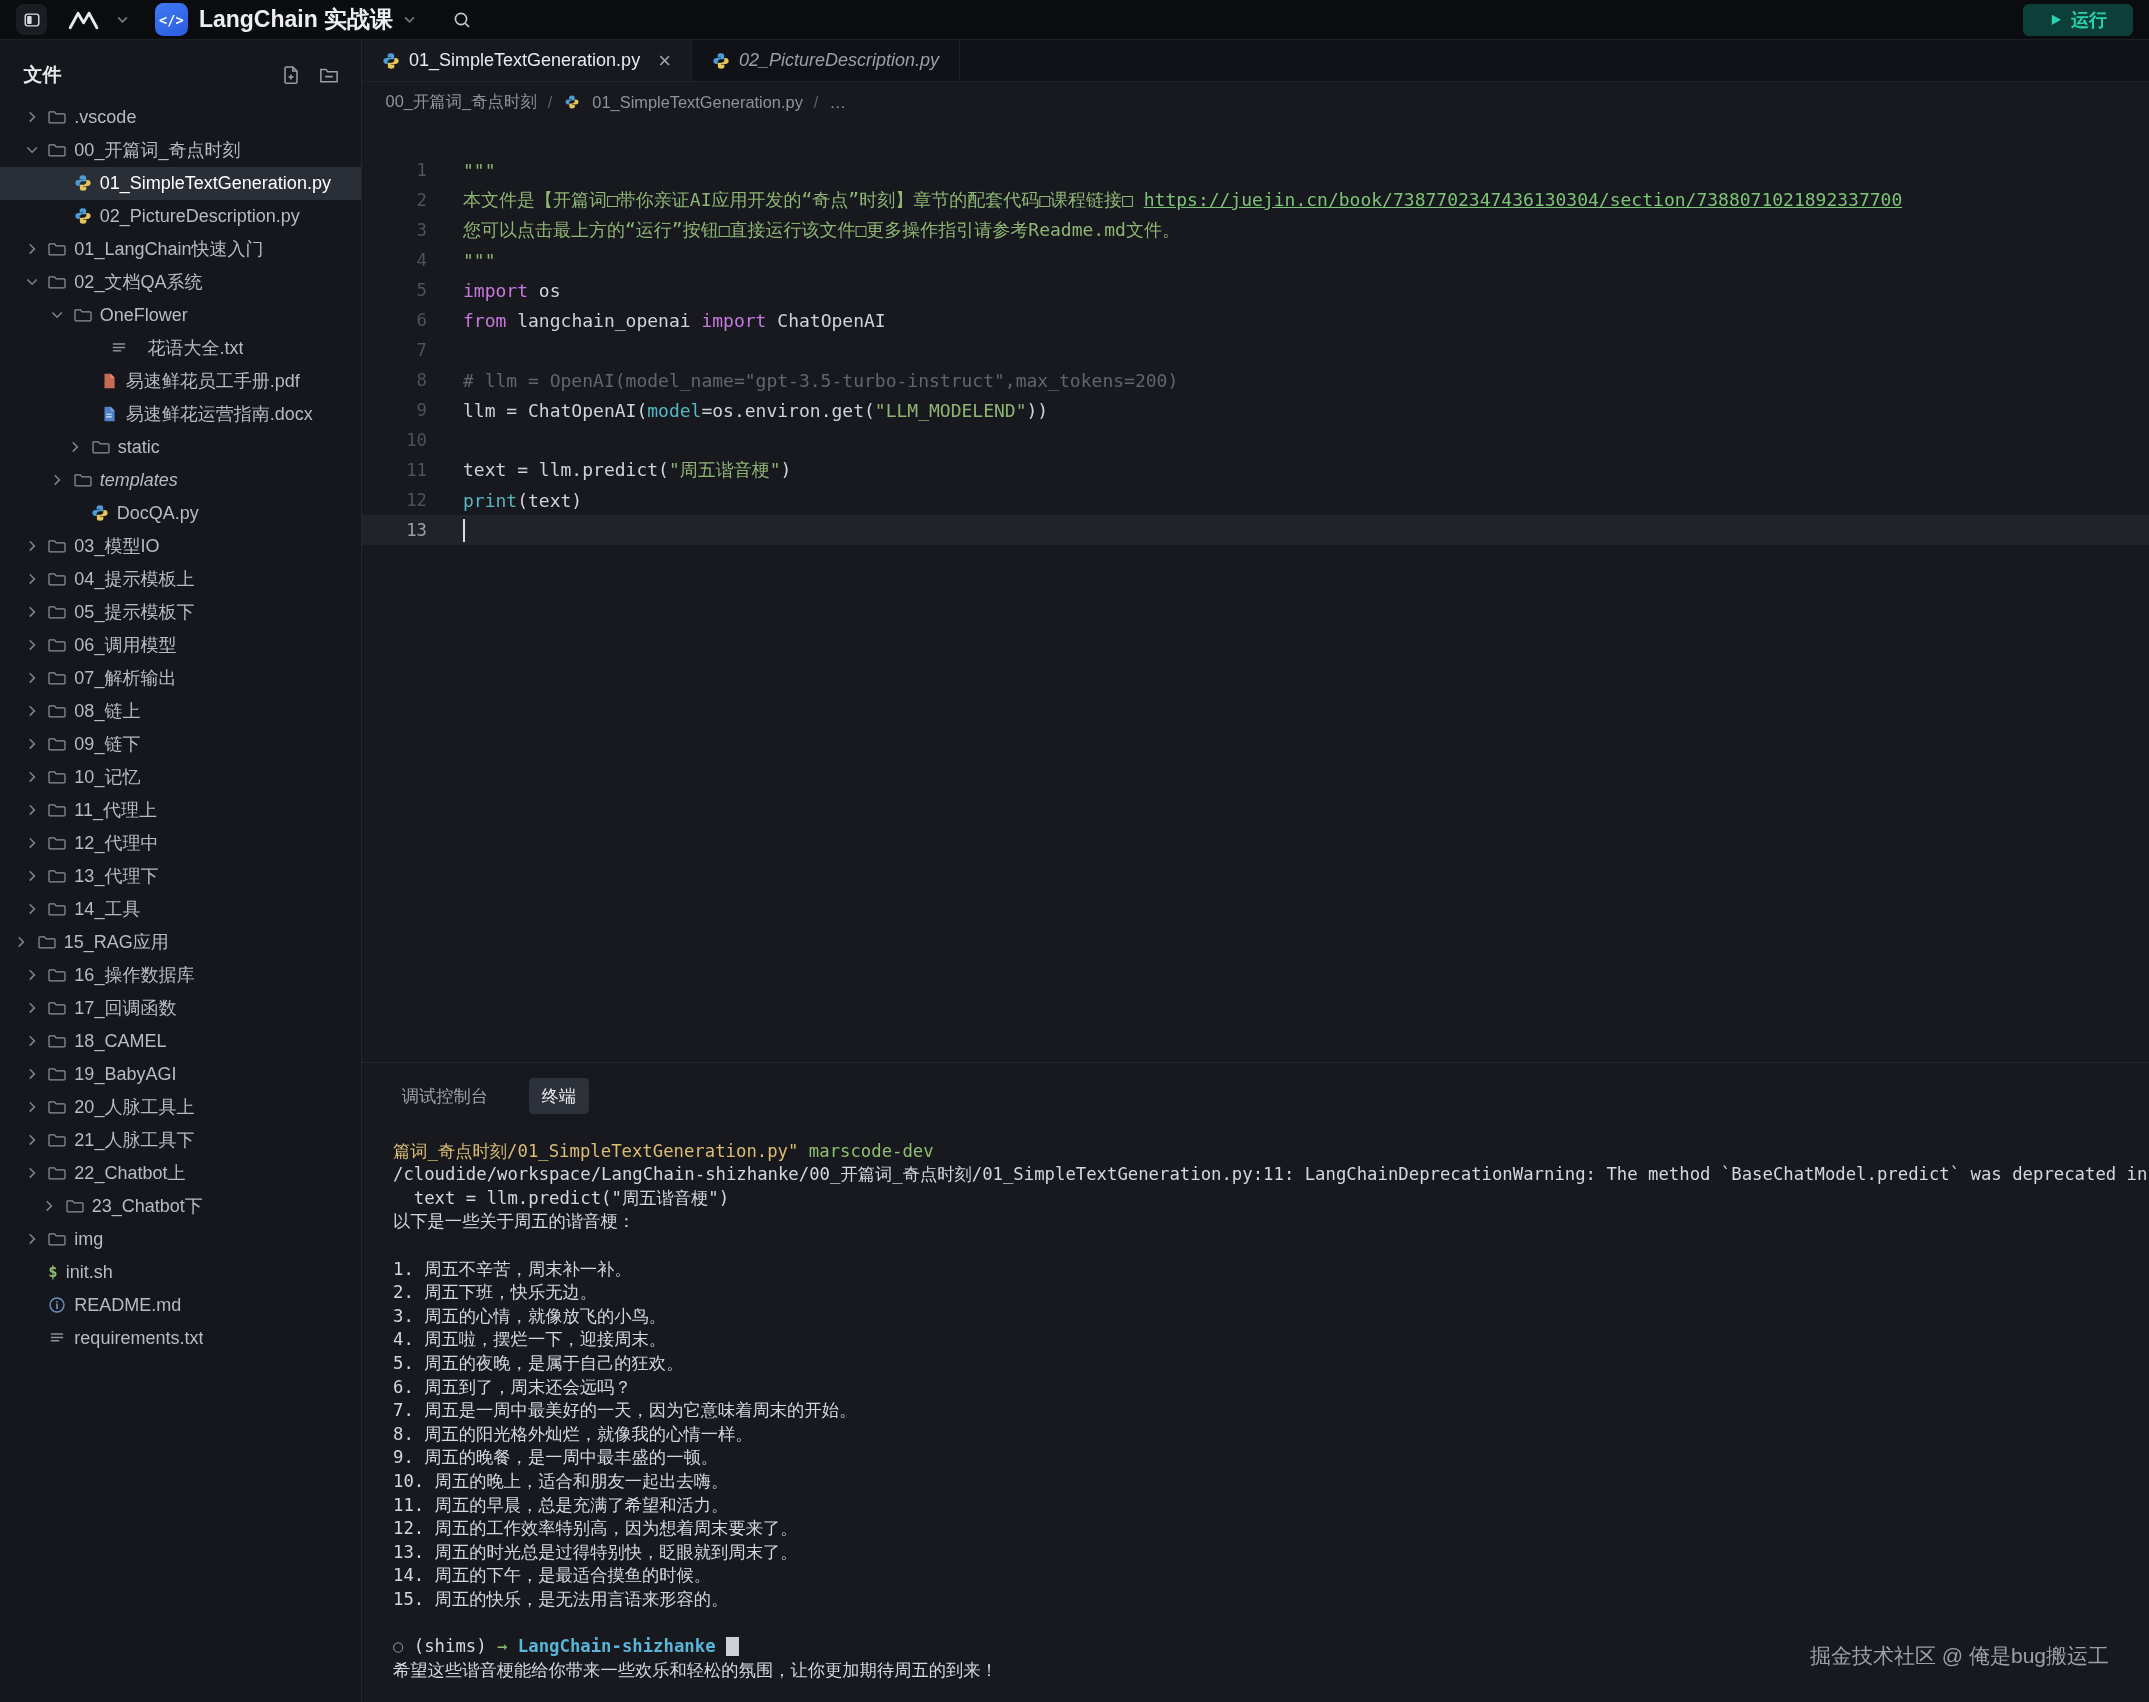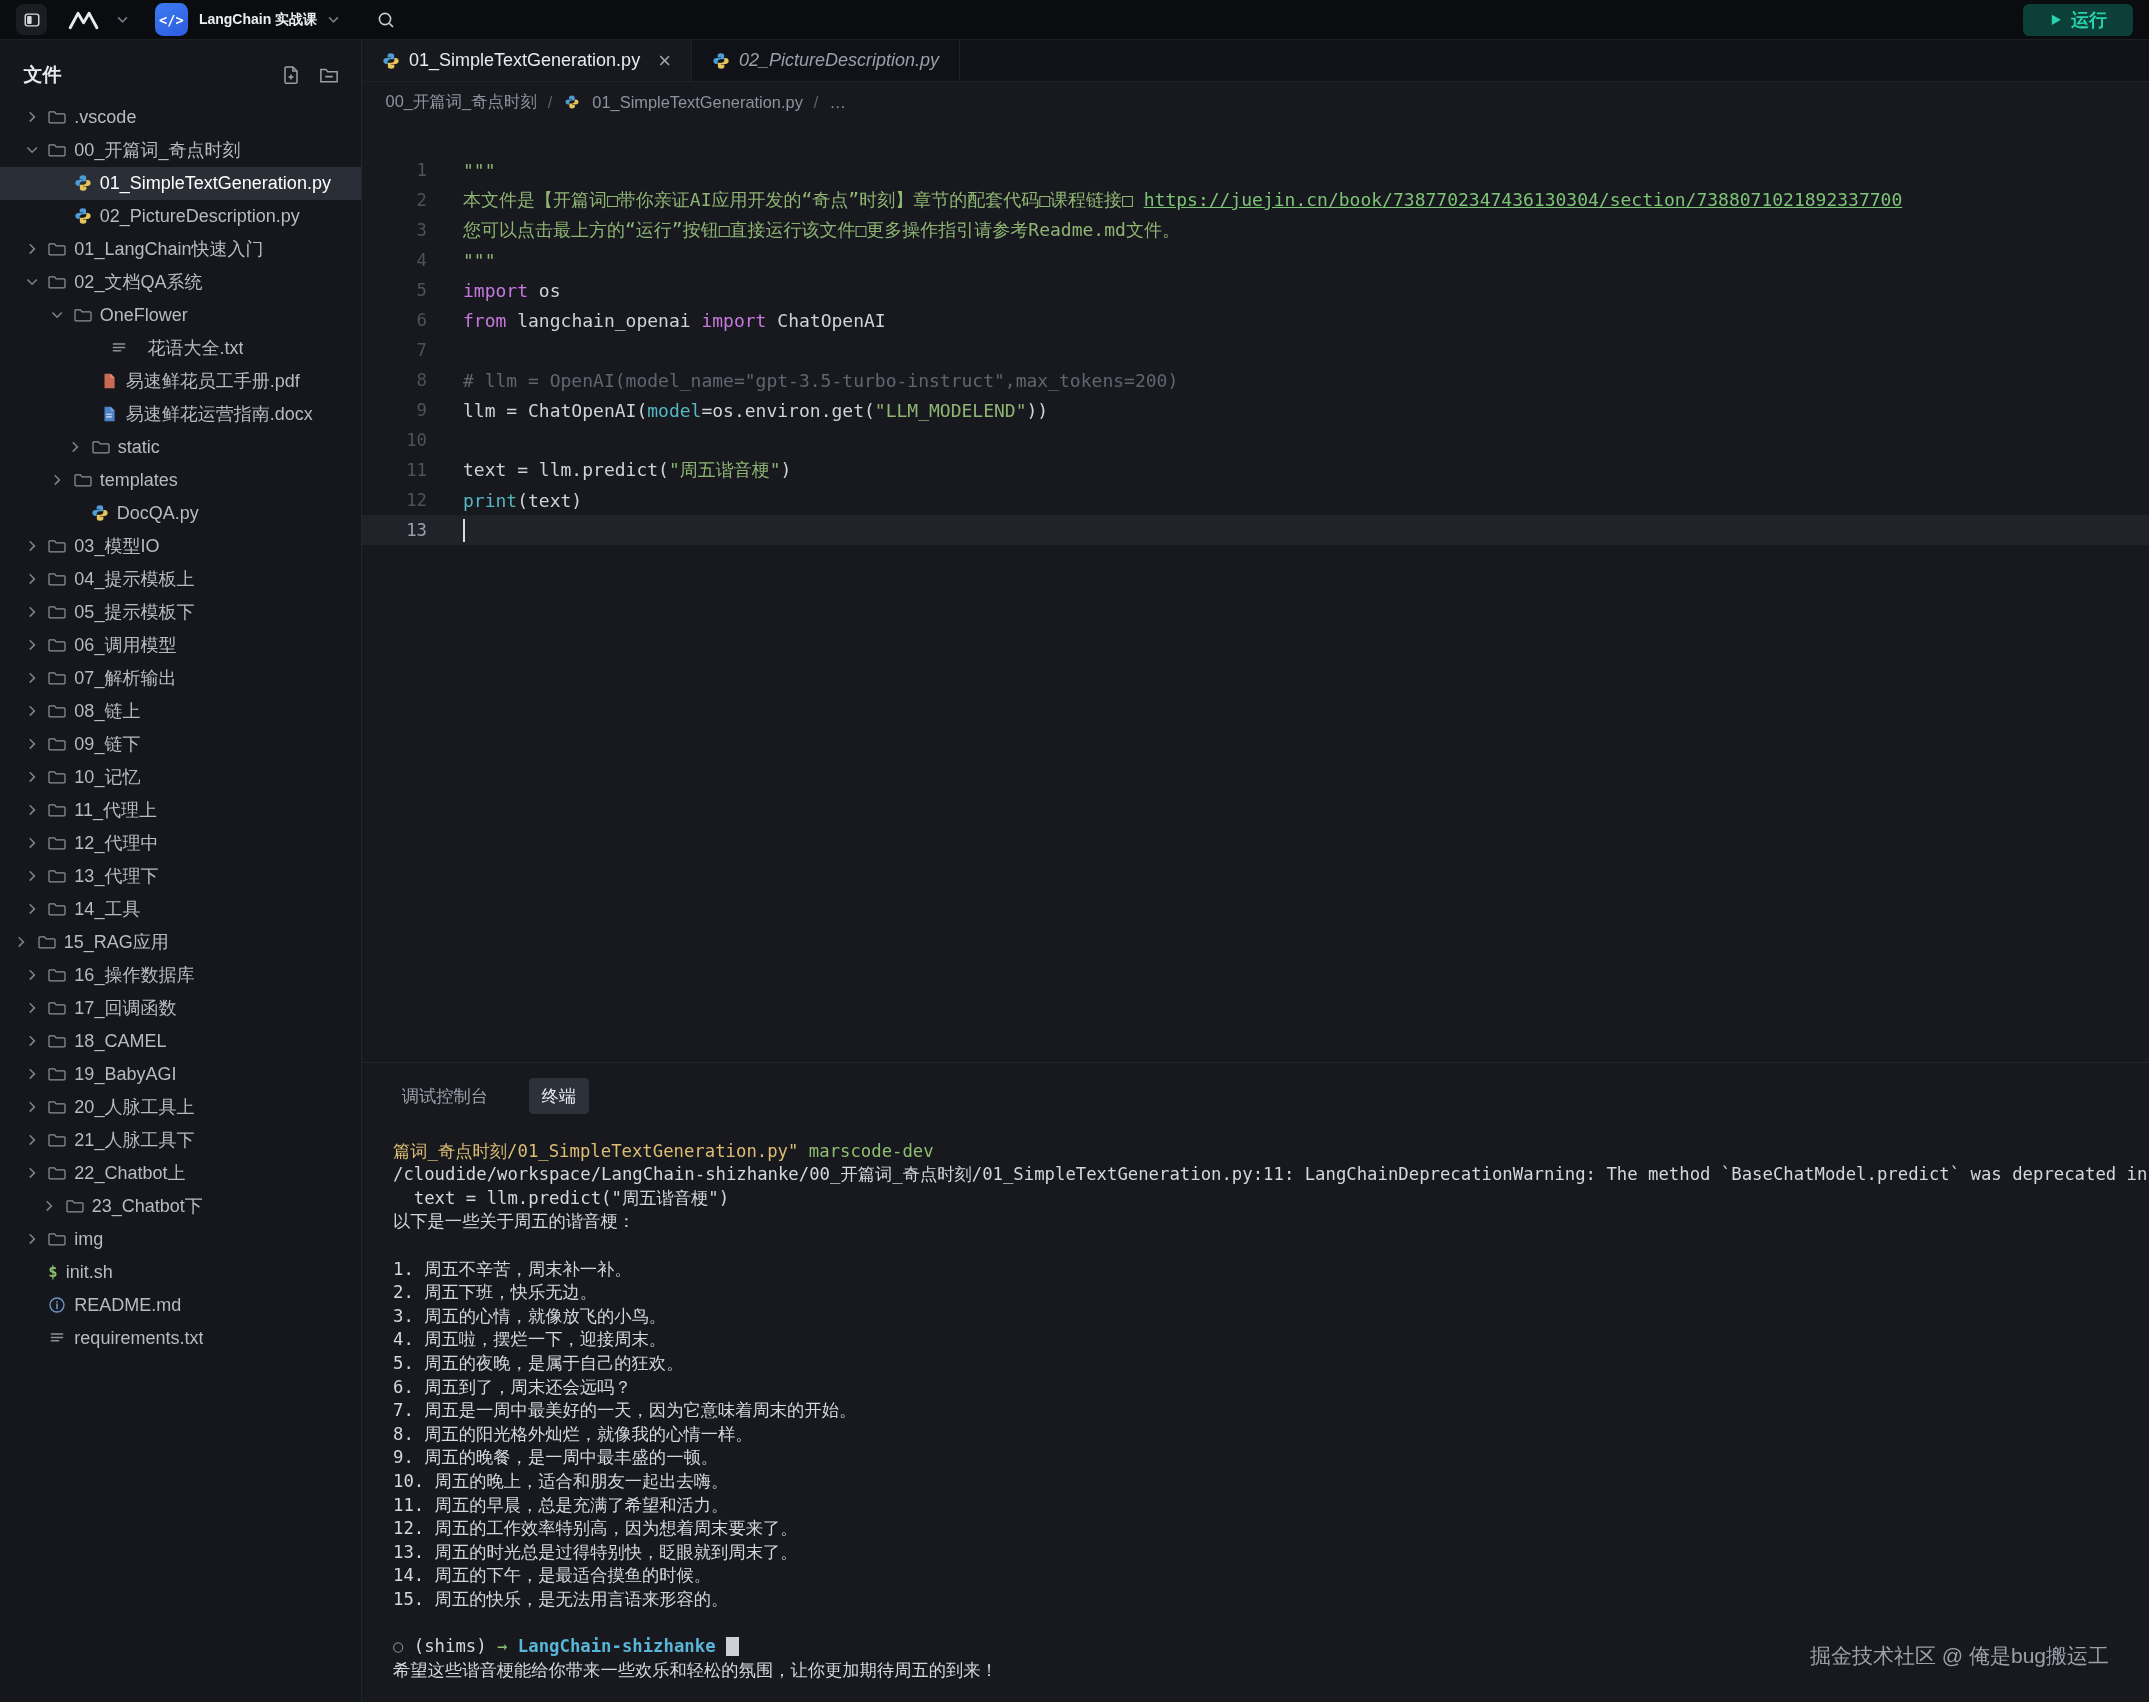--- a/index.html
+++ b/index.html
@@ -13,21 +13,21 @@
 
   
   .topbar{height:40px;flex:0 0 auto;background:#0b0c10;border-bottom:0.9px solid #1d2026;
           display:flex;align-items:center;padding:0 16.4px;gap:14.5px}
   .tb-toggle{width:31px;height:31px;border-radius:7.3px;background:#1b1d23;display:flex;align-items:center;justify-content:center;cursor:pointer}
   .tb-logo{display:flex;align-items:center;gap:7.3px;margin-left:5.5px;cursor:pointer}
   .tb-project{display:flex;align-items:center;gap:11px;margin-left:12.7px;cursor:pointer}
   .chip{width:33px;height:33px;border-radius:8.2px;background:linear-gradient(150deg,#3d7bf2,#2c5ce0);
         color:#fff;font-size:13.6px;font-weight:bold;display:flex;align-items:center;justify-content:center;
         font-family:"DejaVu Sans Mono",monospace}
-  .tb-title{color:#eceef2;font-weight:700;font-size:14px}
+  .tb-title{color:#eceef2;font-weight:700;font-size:23px}
   .chev-dn{display:flex;align-items:center;opacity:.75}
   .tb-search{margin-left:22px;display:flex;align-items:center;cursor:pointer}
   .tb-spacer{flex:1}
   .run-btn{display:flex;align-items:center;gap:9px;height:32px;padding:0 25.5px;border:none;border-radius:6.4px;
            background:#0d3f39;color:#27d2ac;font-size:18px;font-weight:600;cursor:pointer;
            font-family:"Liberation Sans","DejaVu Sans",sans-serif}
 
   
   .main{flex:1;display:flex;min-height:0}
   .sidebar{width:362px;flex:0 0 auto;background:#15171c;border-right:0.9px solid #23262d;display:flex;flex-direction:column}
@@ -304,21 +304,21 @@
                 <path d="M1 1l4 4-4 4" stroke="currentColor" stroke-width="1.3" fill="none"></path>
               </svg>
             </span>
             <span class="ticon">
               <svg width="18" height="18" viewBox="0 0 16 16">
                 <path d="M1.6 3.4h4.2l1.4 1.8h7.2a.7.7 0 0 1 .7.7v6.6a.7.7 0 0 1-.7.7H1.6a.7.7 0 0 1-.7-.7V4.1a.7.7 0 0 1 .7-.7z" fill="none" stroke="#8b919b" stroke-width="1.1"></path>
               </svg>
             </span>
             <span class="tlabel">static</span>
           </div>
-          <div class="tree-row" style="padding-left: 49px;">
+          <div class="tree-row" style="padding-left: 49px; font-style: italic;">
             <span class="chev">
               <svg width="8.2" height="11.8" viewBox="0 0 6 10">
                 <path d="M1 1l4 4-4 4" stroke="currentColor" stroke-width="1.3" fill="none"></path>
               </svg>
             </span>
             <span class="ticon">
               <svg width="18" height="18" viewBox="0 0 16 16">
                 <path d="M1.6 3.4h4.2l1.4 1.8h7.2a.7.7 0 0 1 .7.7v6.6a.7.7 0 0 1-.7.7H1.6a.7.7 0 0 1-.7-.7V4.1a.7.7 0 0 1 .7-.7z" fill="none" stroke="#8b919b" stroke-width="1.1"></path>
               </svg>
             </span>

